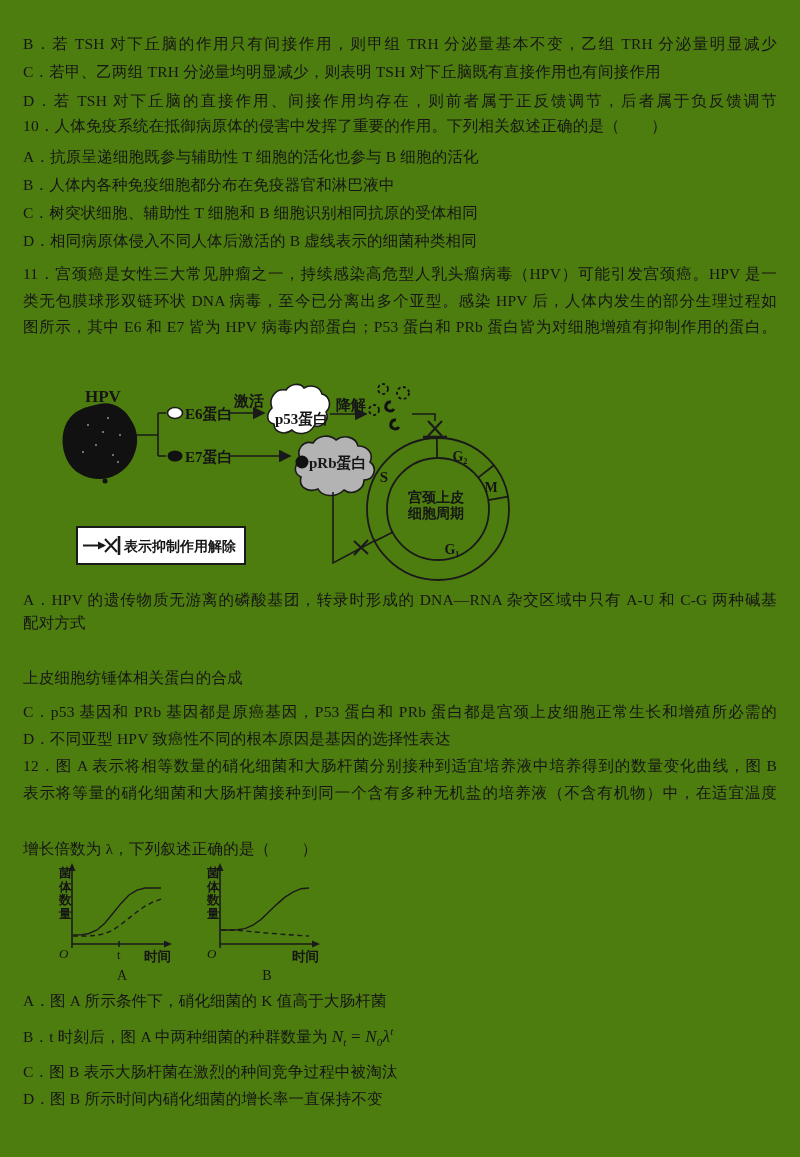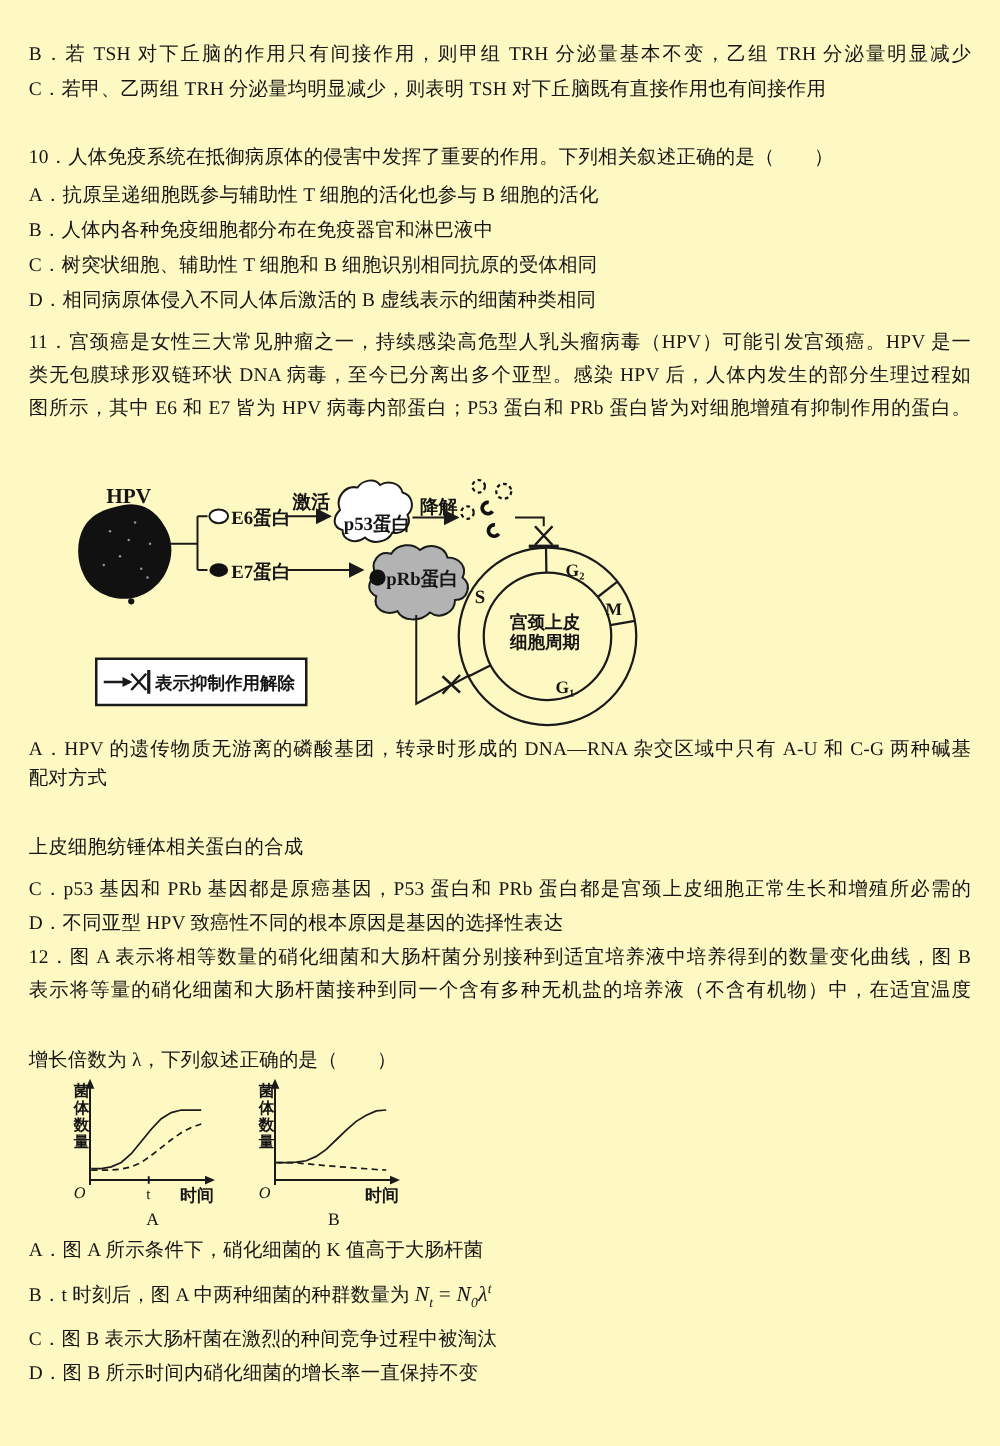--- a/index.html
+++ b/index.html
@@ -1,16 +1,16 @@
 <!DOCTYPE html>
 <html><head>
 <meta charset="utf-8">
 <style>
   html,body{margin:0;padding:0;background:#ffffff;}
-  #page{position:relative;width:800px;height:1157px;background:#fef9c3;overflow:hidden;
+  #page{position:relative;width:800px;height:1157px;background:#4d7c0f;overflow:hidden;
         font-family:"Liberation Serif","DejaVu Serif",serif;color:#151515;}
   .tl{position:absolute;left:23px;font-size:15.5px;line-height:21px;white-space:nowrap;
       letter-spacing:0.2px;}
   .fill{white-space:normal;width:754px;text-align:justify;text-align-last:justify;}
   .math{font-size:17px;margin-top:16px;}
   .math i{font-family:"Liberation Serif","DejaVu Serif",serif;}
   .math sub,.math sup{font-size:11px;font-style:italic;}
   svg text{fill:#151515;}
   .dg-label{font-weight:bold;font-size:15px;}
   .dg-small{font-weight:bold;font-size:14px;}
@@ -19,20 +19,21 @@
   .curve.dashed{stroke-dasharray:5 3.5;}
   .ln{stroke:#1a1a1a;stroke-width:1.6;fill:none;}
 </style>
 </head>
 <body>
 
 <div id="page">
 
   <div class="tl fill" style="top:33px">B．若 TSH 对下丘脑的作用只有间接作用，则甲组 TRH 分泌量基本不变，乙组 TRH 分泌量明显减少</div>
   <div class="tl" style="top:61px">C．若甲、乙两组 TRH 分泌量均明显减少，则表明 TSH 对下丘脑既有直接作用也有间接作用</div>
+  <div class="tl fill" style="top:90px">D．若 TSH 对下丘脑的直接作用、间接作用均存在，则前者属于正反馈调节，后者属于负反馈调节</div>
 
   <div class="tl" style="top:115px">10．人体免疫系统在抵御病原体的侵害中发挥了重要的作用。下列相关叙述正确的是（　　）</div>
   <div class="tl" style="top:146px">A．抗原呈递细胞既参与辅助性 T 细胞的活化也参与 B 细胞的活化</div>
   <div class="tl" style="top:174px">B．人体内各种免疫细胞都分布在免疫器官和淋巴液中</div>
   <div class="tl" style="top:202px">C．树突状细胞、辅助性 T 细胞和 B 细胞识别相同抗原的受体相同</div>
   <div class="tl" style="top:230px">D．相同病原体侵入不同人体后激活的 B 虚线表示的细菌种类相同</div>
 
   <div class="tl fill" style="top:263px">11．宫颈癌是女性三大常见肿瘤之一，持续感染高危型人乳头瘤病毒（HPV）可能引发宫颈癌。HPV 是一</div>
   <div class="tl fill" style="top:290px">类无包膜球形双链环状 DNA 病毒，至今已分离出多个亚型。感染 HPV 后，人体内发生的部分生理过程如</div>
   <div class="tl fill" style="top:316px">图所示，其中 E6 和 E7 皆为 HPV 病毒内部蛋白；P53 蛋白和 PRb 蛋白皆为对细胞增殖有抑制作用的蛋白。</div>

